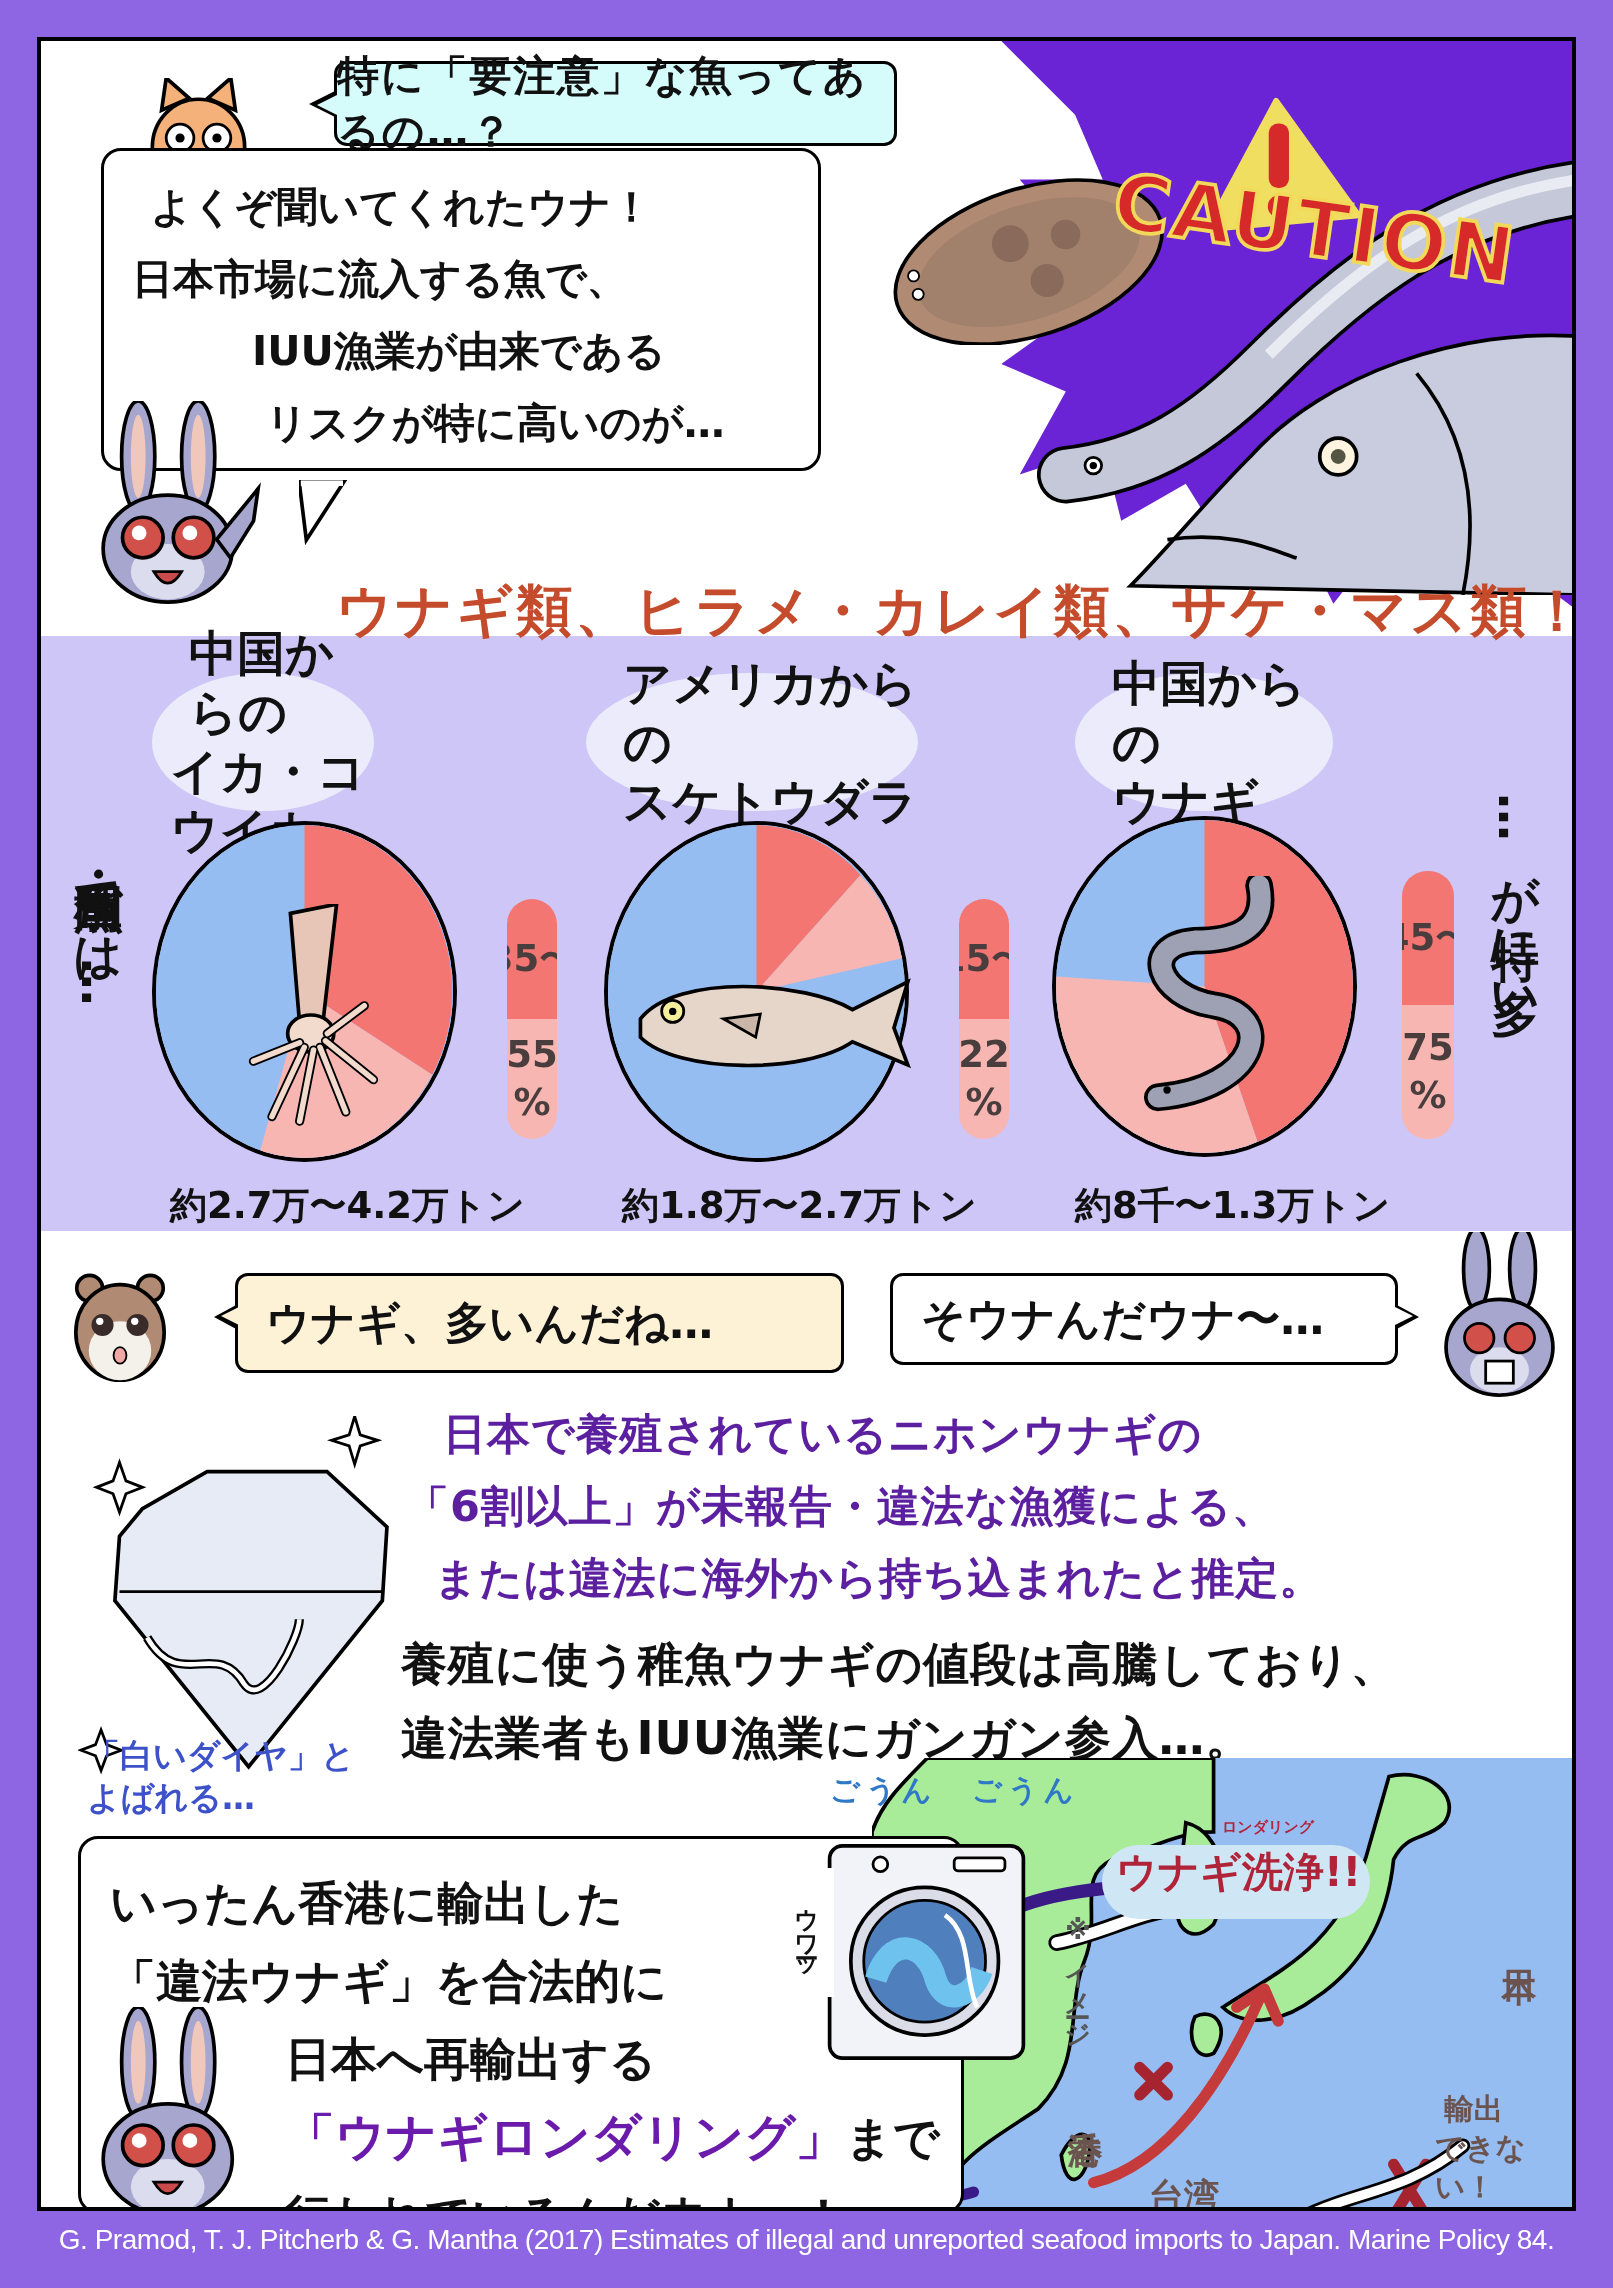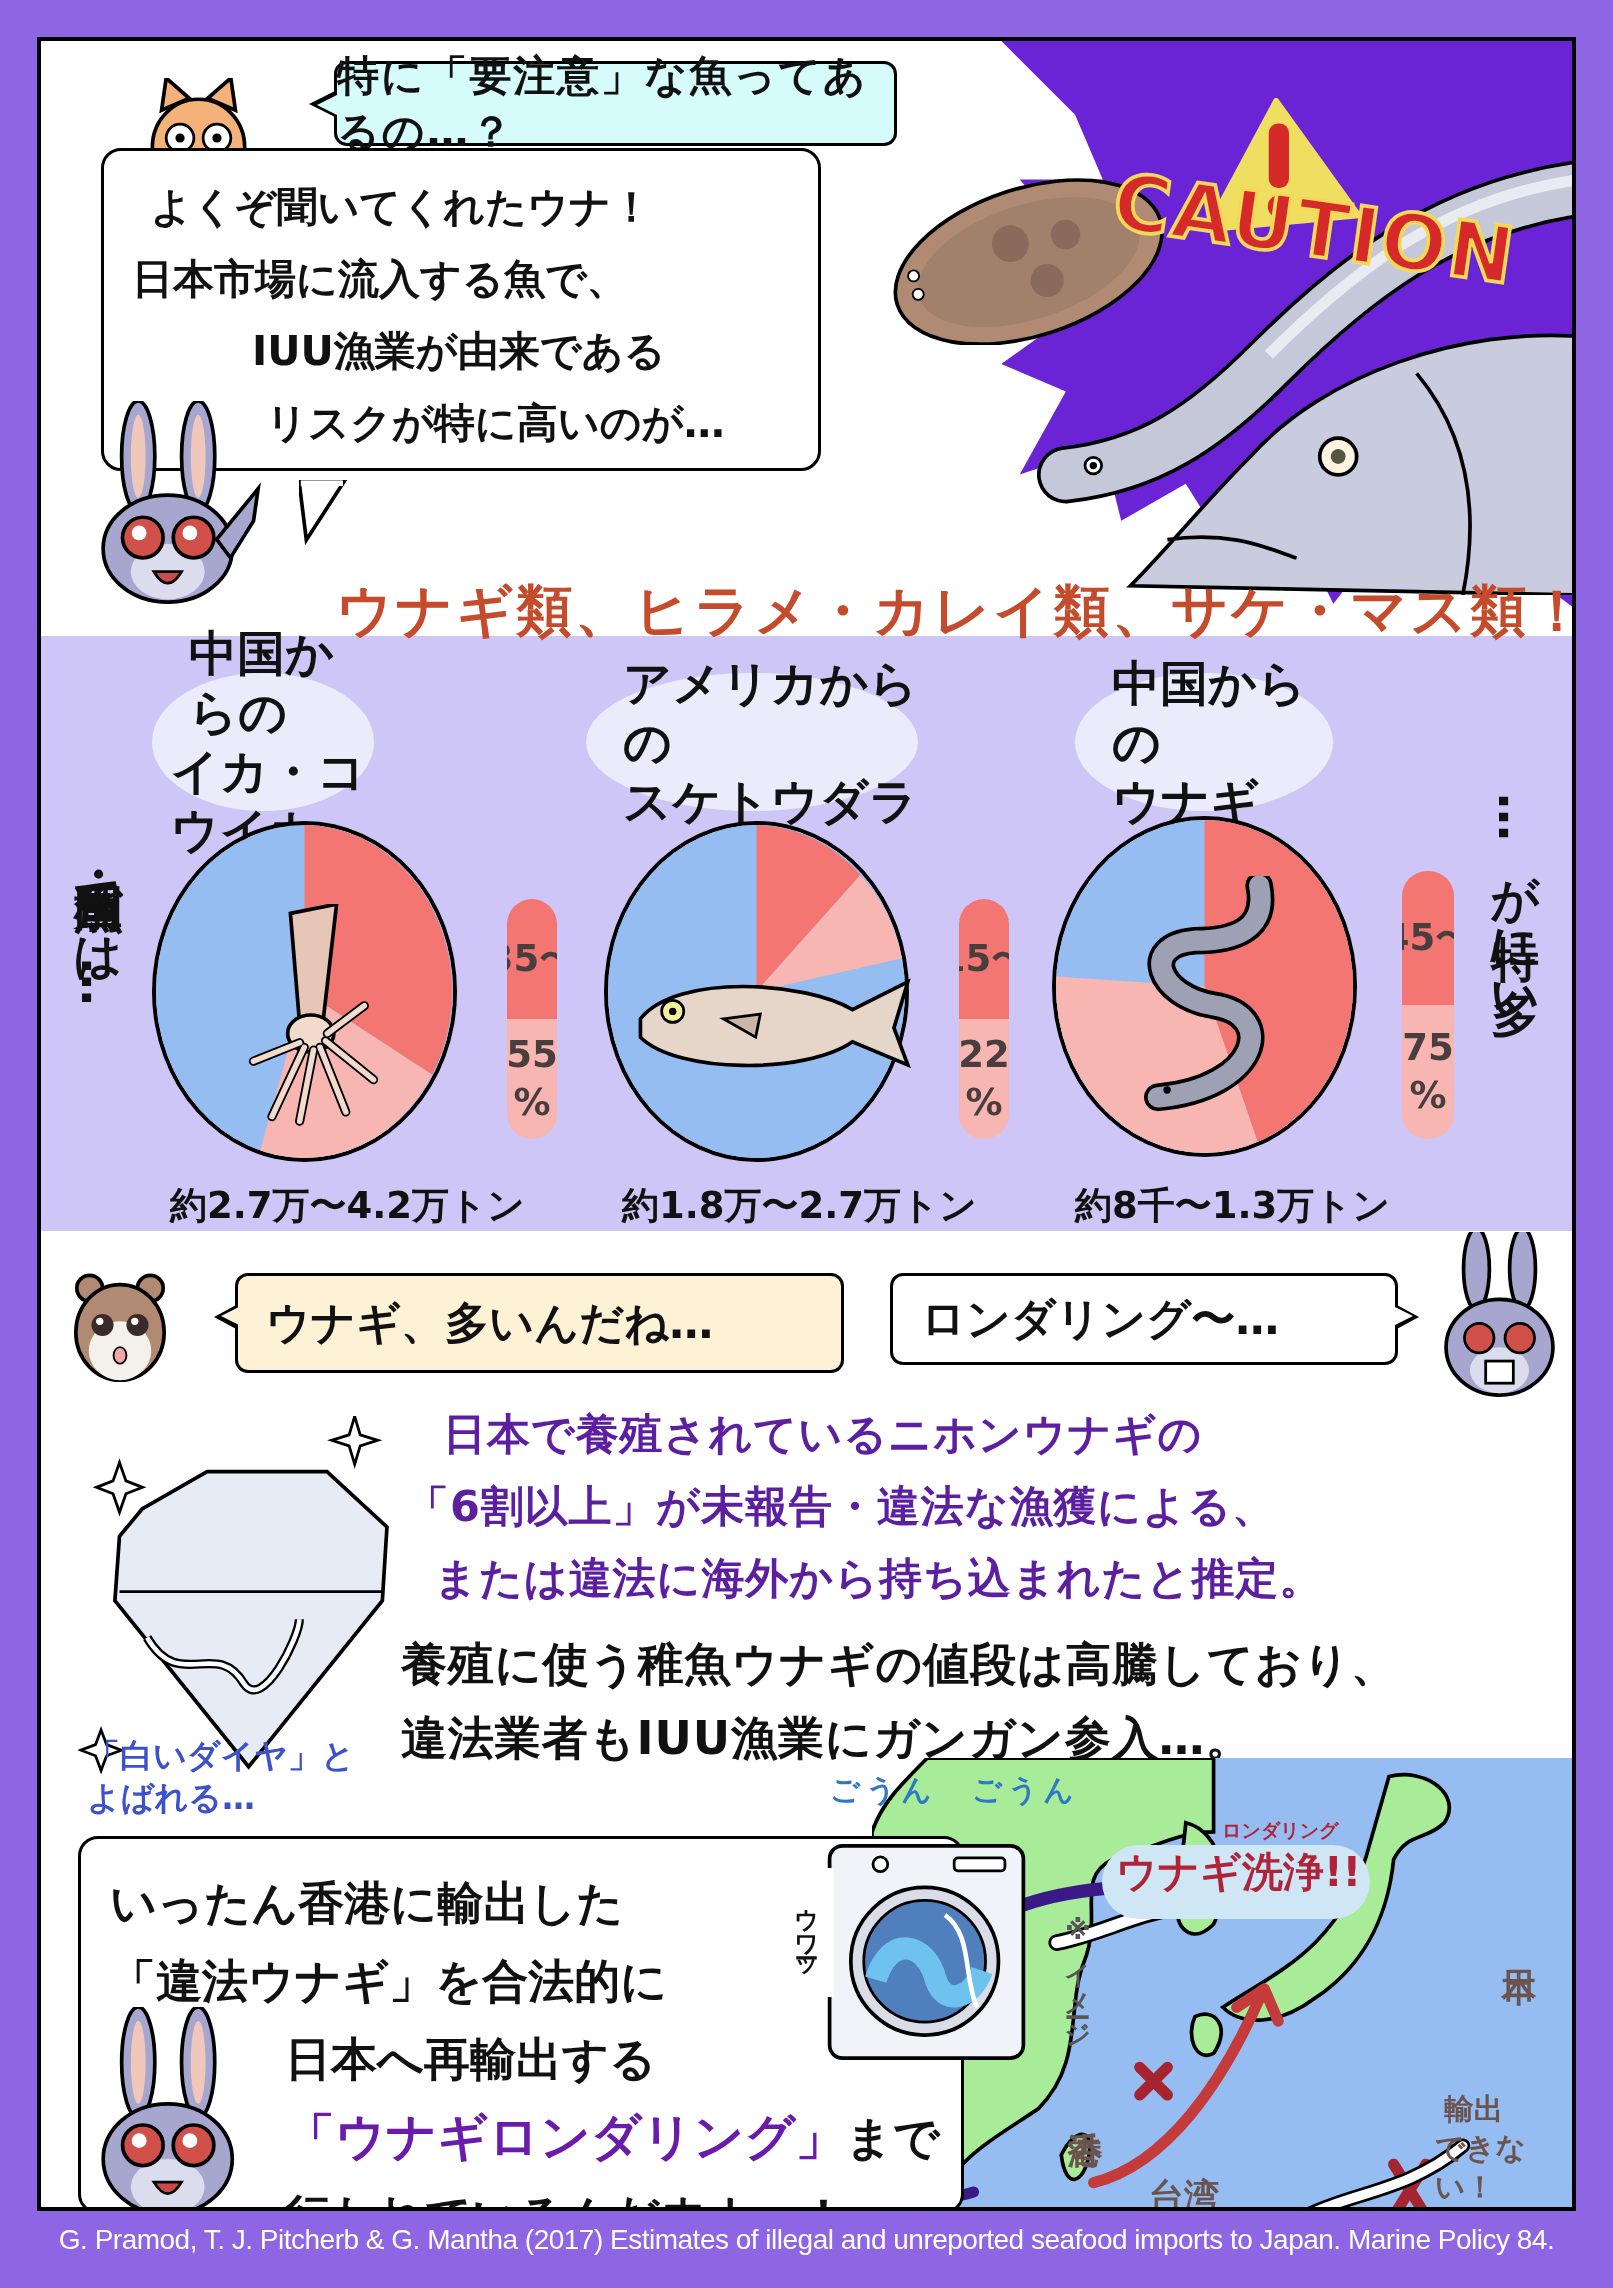--- a/index.html
+++ b/index.html
@@ -65,21 +65,21 @@
   .laundering-bubble { position: absolute; left: 37px; top: 1795px; width: 886px; height: 378px; background: #fff; border: 3.7px solid #000; border-radius: 20px; z-index: 2; }
   .laundering-text { position: absolute; left: 69px; top: 1823px; font-size: 46px; font-weight: bold; line-height: 78px; z-index: 3; }
   .laundering-text .t3, .laundering-text .t4, .laundering-text .t5 { padding-left: 175px; display:block; }
   .laundering-text .hl { color: #6b1bab; font-size: 50px; }
   .rabbit3 { position: absolute; left: 37px; top: 1966px; width: 185px; height: 212px; z-index: 4; }
   .washer { position: absolute; left: 784px; top: 1800px; width: 203px; height: 222px; z-index: 5; }
   .goun { position: absolute; left: 789px; top: 1730px; font-size: 29.5px; font-weight: bold; color: #2f78c8; letter-spacing: 5.5px; z-index: 5; white-space: nowrap; }
   .uwa { position: absolute; left: 738px; top: 1827px; width: 55px; height: 129px; z-index: 6; font-size: 24px; font-weight: bold; writing-mode: vertical-rl; display:flex; align-items:center; justify-content:center; background: #fff; }
   .image-note { position: absolute; left: 1020px; top: 1874px; font-size: 26px; font-weight: bold; color: #555; writing-mode: vertical-rl; z-index: 6; }
   .launder-label { position: absolute; left: 1061px; top: 1804px; width: 268px; height: 74px; background: #cfe7f5; border-radius: 37px; z-index: 6; }
-  .launder-ruby { position: absolute; left: 1181px; top: 1777px; font-size: 19px; font-weight: bold; color: #b0243a; z-index: 7; white-space: nowrap; }
+  .launder-ruby { position: absolute; left: 1181px; top: 1777px; font-size: 15px; font-weight: bold; color: #b0243a; z-index: 7; white-space: nowrap; }
   .launder-main { position: absolute; left: 1075px; top: 1804px; font-size: 41px; font-weight: bold; color: #b0243a; z-index: 7; white-space: nowrap; }
   .map-label { position: absolute; font-size: 35px; font-weight: bold; color: #6b5450; z-index: 7; }
   .map-label.v { writing-mode: vertical-rl; }
 
   .citation { position: absolute; left: 0; top: 2224px; width: 1613px; text-align: center; font-family: "Liberation Sans", sans-serif; font-size: 28px; color: #fff; letter-spacing: -0.5px; white-space: nowrap; }
 </style>
 </head>
 <body>
 
 <div class="frame">
@@ -272,21 +272,21 @@
     <circle cx="88" cy="22" r="14" fill="#b08a72" stroke="#000" stroke-width="4"></circle>
     <ellipse cx="55" cy="70" rx="48" ry="52" fill="#b08a72" stroke="#000" stroke-width="4"></ellipse>
     <ellipse cx="55" cy="90" rx="34" ry="32" fill="#f4f0ea"></ellipse>
     <circle cx="36" cy="62" r="12" fill="#3a2b2b"></circle>
       <circle cx="33" cy="58" r="4" fill="#fff"></circle>
     <circle cx="74" cy="62" r="12" fill="#3a2b2b"></circle>
       <circle cx="71" cy="58" r="4" fill="#fff"></circle>
     <ellipse cx="55" cy="95" rx="7" ry="9" fill="#f2a7a7" stroke="#000" stroke-width="2"></ellipse>
   </svg>
   <div class="bubble-h">ウナギ、多いんだね…</div>
-  <div class="bubble-r">ロンダリング〜…</div>
+  <div class="bubble-r">そウナんだウナ〜…</div>
   <svg class="rabbit2" viewBox="0 0 140 180">
     <ellipse cx="45" cy="40" rx="14" ry="44" fill="#a7a6cf" stroke="#000" stroke-width="4"></ellipse>
     <ellipse cx="95" cy="40" rx="14" ry="44" fill="#a7a6cf" stroke="#000" stroke-width="4"></ellipse>
     <ellipse cx="70" cy="125" rx="58" ry="52" fill="#a7a6cf" stroke="#000" stroke-width="4"></ellipse>
     <ellipse cx="70" cy="150" rx="32" ry="25" fill="#dcdcef"></ellipse>
     <circle cx="48" cy="115" r="16" fill="#d1504a" stroke="#000" stroke-width="3"></circle>
     <circle cx="92" cy="115" r="16" fill="#d1504a" stroke="#000" stroke-width="3"></circle>
     <rect x="55" y="140" width="30" height="24" fill="#fff" stroke="#000" stroke-width="3"></rect>
   </svg>
 

